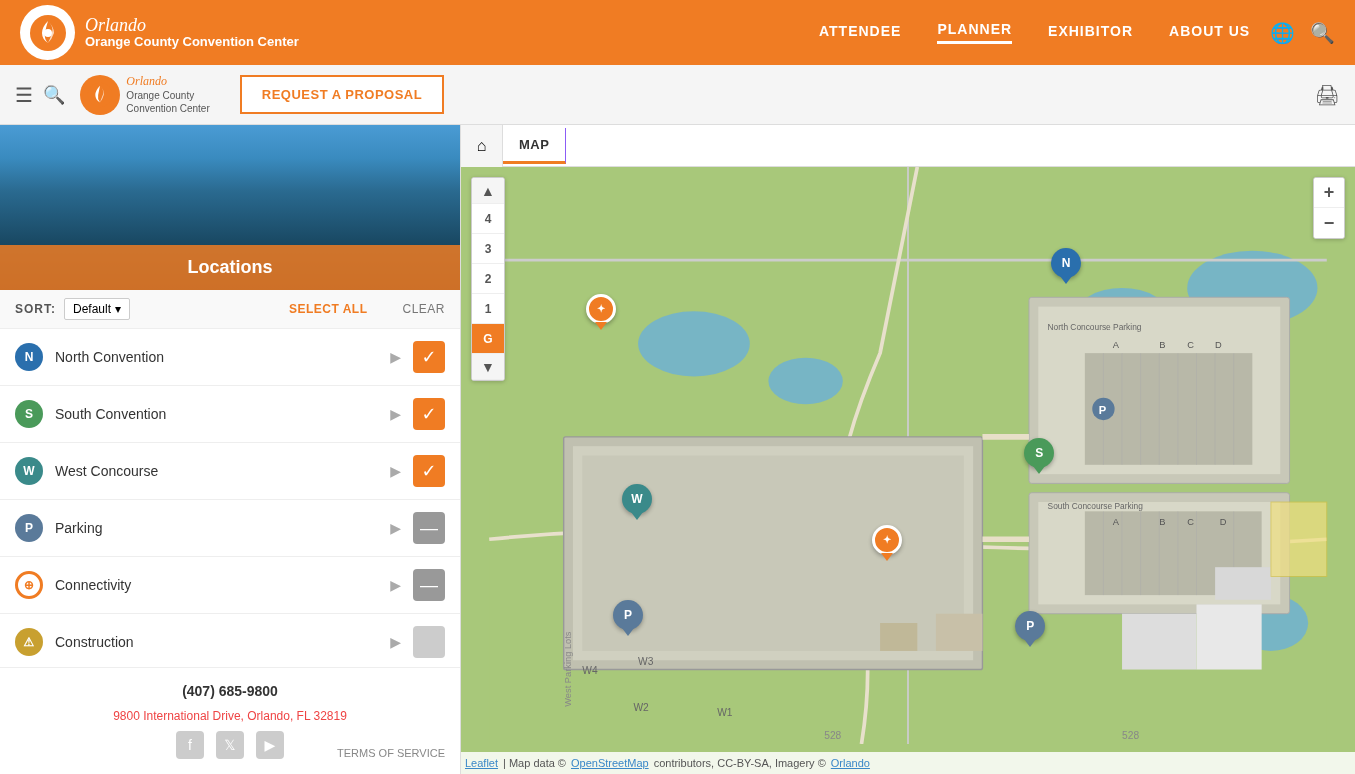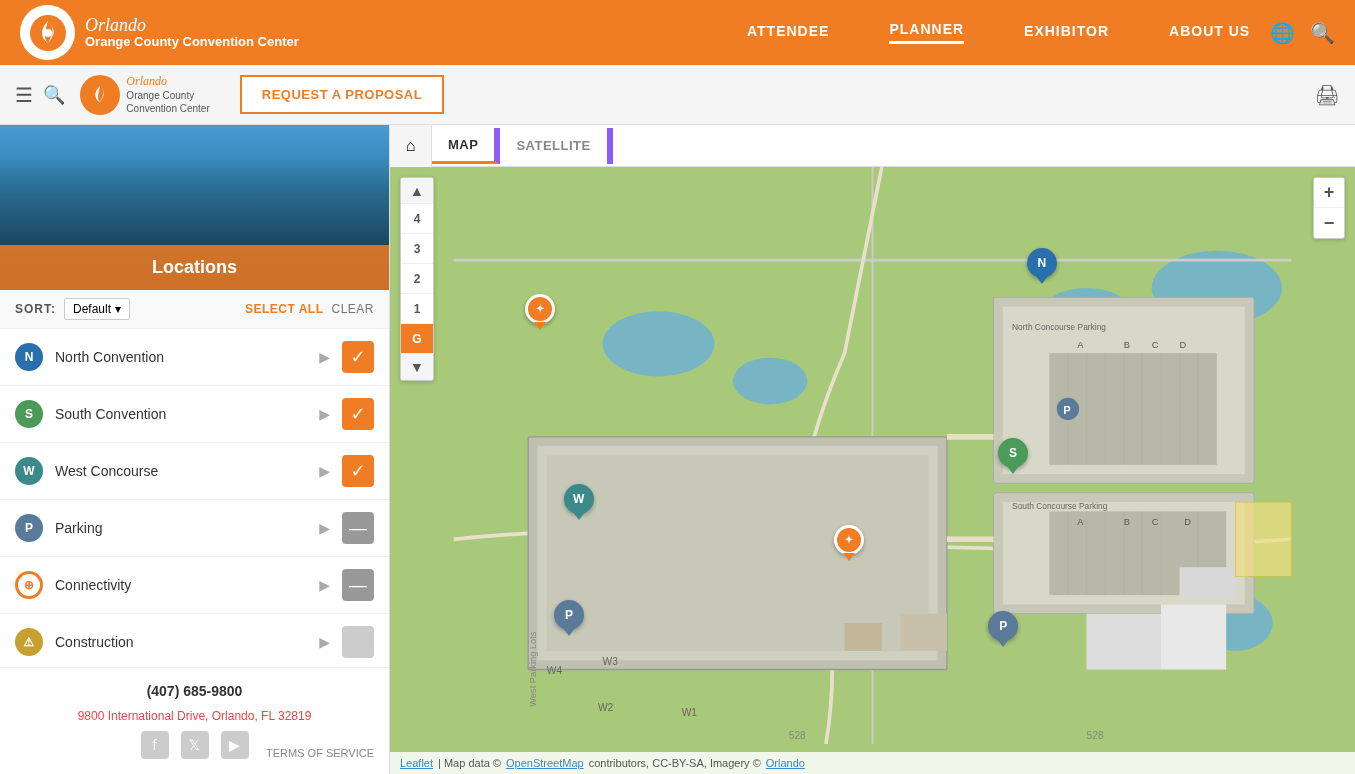--- a/index.html
+++ b/index.html
@@ -29,21 +29,21 @@
       justify-content: center;
       flex-shrink: 0;
     }
     .logo-circle svg { width: 40px; height: 40px; }
     .logo-text-wrap { display: flex; flex-direction: column; }
     .logo-orlando { font-family: Georgia, serif; font-style: italic; color: white; font-size: 18px; line-height: 1; }
     .logo-occc { color: white; font-size: 13px; font-weight: bold; line-height: 1.2; }
     .top-nav-menu {
       display: flex;
       align-items: center;
-      gap: 60px;
+      gap: 36px;
       margin-left: auto;
       margin-right: 20px;
     }
     .nav-item {
       color: white;
       text-decoration: none;
       font-size: 14px;
       font-weight: bold;
       letter-spacing: 1px;
       cursor: pointer;
@@ -134,21 +134,21 @@
     }
 
     
     .main-content {
       display: flex;
       height: calc(774px - 65px - 60px);
     }
 
     
     .sidebar {
-      width: 390px;
+      width: 461px;
       flex-shrink: 0;
       display: flex;
       flex-direction: column;
       background: white;
       border-right: 1px solid #ddd;
       overflow: hidden;
     }
 
     
     .hero-area {
@@ -231,20 +231,21 @@
       font-size: 12px;
       font-weight: bold;
       cursor: pointer;
       letter-spacing: 0.5px;
     }
     .clear-btn {
       color: #777;
       font-size: 12px;
       cursor: pointer;
       letter-spacing: 0.5px;
+      margin-left: 27px;
     }
 
     
     .location-list {
       flex: 1;
       overflow-y: auto;
     }
     .location-item {
       display: flex;
       align-items: center;
@@ -396,21 +397,21 @@
     }
     .map-type-btn {
       padding: 0 16px;
       height: 36px;
       display: flex;
       align-items: center;
       font-size: 13px;
       font-weight: bold;
       cursor: pointer;
       letter-spacing: 0.5px;
-      border-right: 6px solid #8b5cf6;
+      border-right: 1px solid #8b5cf6;
     }
     .map-type-btn.active {
       color: #333;
       border-bottom: 3px solid #f07c23;
     }
     .map-type-btn.inactive { color: #888; }
 
     
     .floor-selector {
       position: absolute;
@@ -492,21 +493,21 @@
     
     .map-attribution {
       position: absolute;
       bottom: 0;
       left: 0;
       right: 0;
       height: 22px;
       background: rgba(255,255,255,0.85);
       display: flex;
       align-items: center;
-      padding: 0 10px;
+      padding: 0 4px;
       font-size: 11px;
       color: #555;
       gap: 5px;
     }
     .attr-link { color: #3a88c8; cursor: pointer; text-decoration: underline; }
 
     
     .map-pin {
       position: absolute;
       display: flex;
@@ -686,21 +687,20 @@
     </div>
   </div>
 
   <div class="map-area">
 
     <div class="map-toolbar">
       <div class="map-home-btn">
         <span>⌂</span>
       </div>
       <div class="map-type-btn active">MAP</div>
-      <div class="map-type-btn inactive">SATELLITE</div>
     </div>
 
     <div class="floor-selector">
       <div class="floor-arrow">▲</div>
       <div class="floor-btn">4</div>
       <div class="floor-btn">3</div>
       <div class="floor-btn">2</div>
       <div class="floor-btn">1</div>
       <div class="floor-btn active">G</div>
       <div class="floor-arrow">▼</div>

